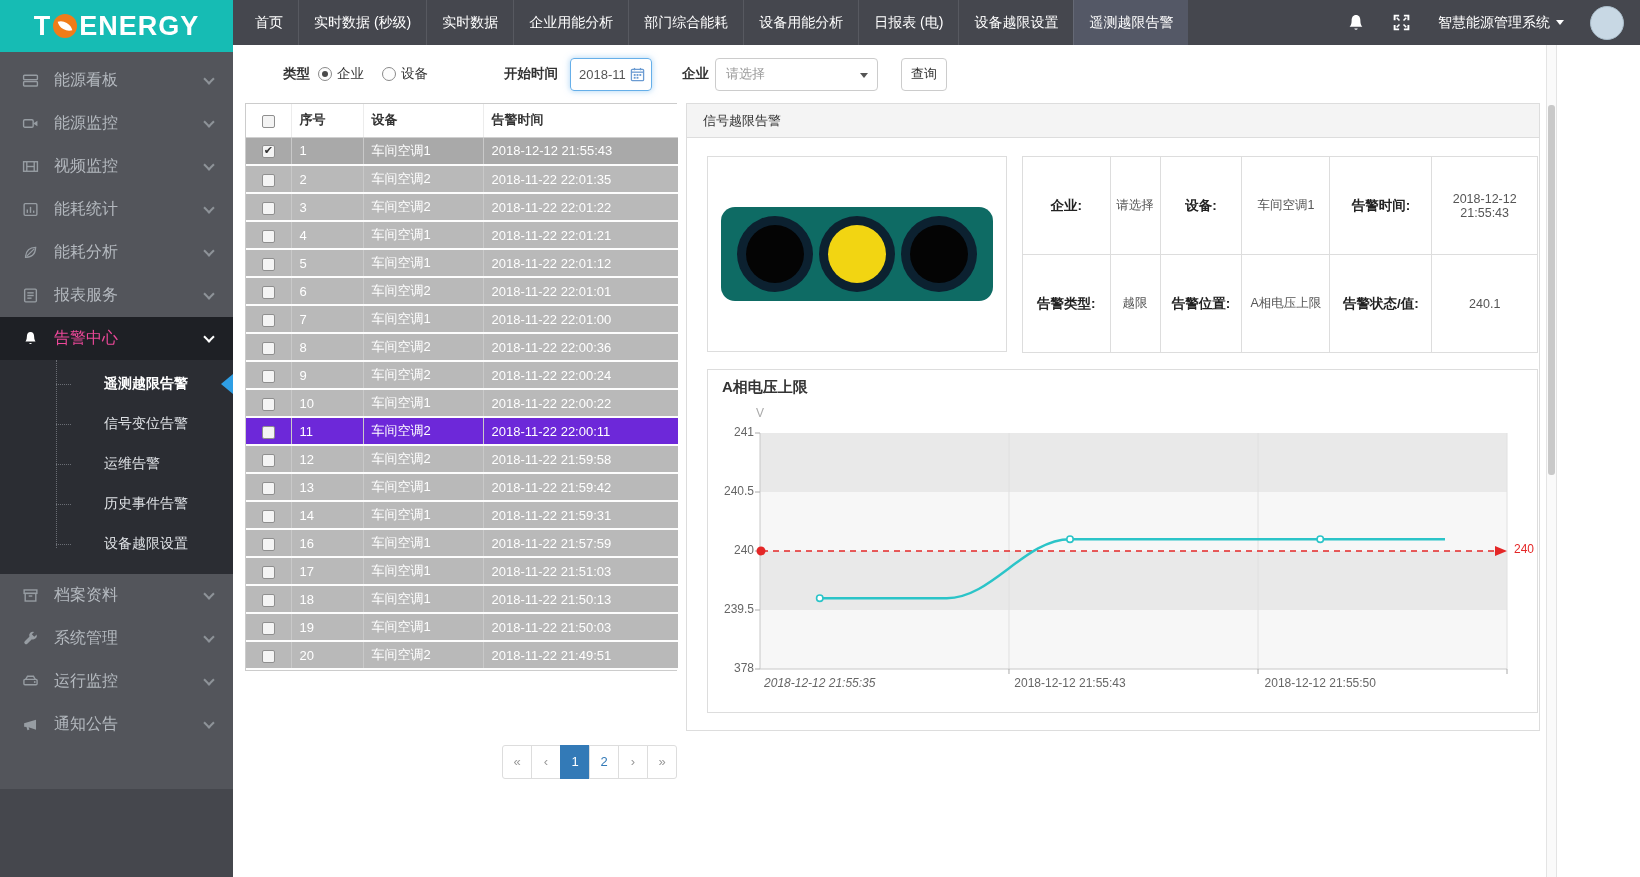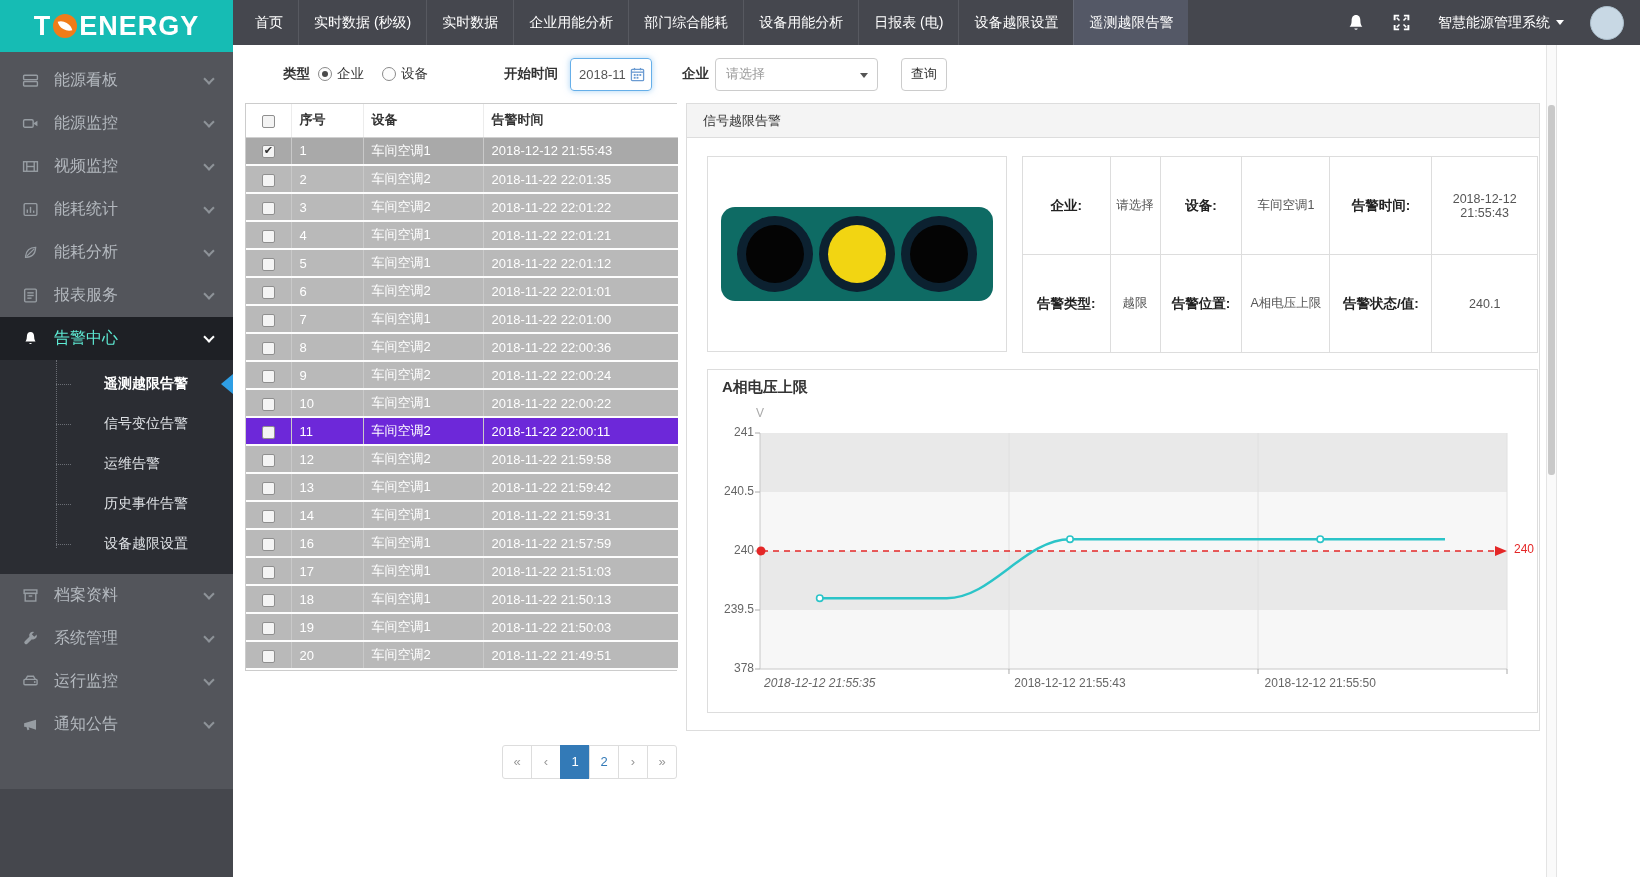--- a/index.html
+++ b/index.html
@@ -25,21 +25,21 @@
   .user-menu { display:flex; align-items:center; gap:6px; font-size:14px; cursor:pointer; }
   .caret-down { width:0; height:0; border-left:4px solid transparent; border-right:4px solid transparent; border-top:5px solid #fff; display:inline-block; }
   .avatar { width:34px; height:34px; border-radius:50%; background:#c8d8e4; border:1px solid #a9bcc9; cursor:pointer; }
 
   
   .sidebar { position:absolute; left:0; top:45px; width:233px; height:832px; background:#53555b; z-index:3; padding-top:14px; }
   .side-item { height:43px; display:flex; align-items:center; padding-left:22px; color:#b4b9bf; font-size:16px; cursor:pointer; }
   .side-item .sicon { width:18px; height:18px; margin-right:14px; color:#979da3; display:inline-flex; }
   .side-item .chev { width:8px; height:8px; border-right:2px solid #8e9399; border-bottom:2px solid #8e9399;
     transform:rotate(45deg); margin-left:auto; margin-right:20px; margin-top:-4px; }
-  .side-item.open { background:#1e2025; color:#5eead4; }
+  .side-item.open { background:#1e2025; color:#ec4899; }
   .side-item.open .sicon { color:#fff; }
   .side-item.open .chev { border-color:#fff; }
   .side-children { position:relative; background:#2b2d33; padding:4px 0 10px; }
   .side-children::before { content:''; position:absolute; left:56px; top:0; bottom:26px; border-left:1px dotted #6a6d74; }
   .side-child { position:relative; height:40px; display:flex; align-items:center; padding-left:104px;
     color:#dfe2e6; font-size:14px; cursor:pointer; }
   .side-child::before { content:''; position:absolute; left:56px; width:15px; border-top:1px dotted #6a6d74; }
   .side-child.active span { color:#fff; font-weight:bold; }
   .side-child.active::after { content:''; position:absolute; right:0; top:50%; transform:translateY(-50%);
     border-top:10px solid transparent; border-bottom:10px solid transparent; border-right:12px solid #2f9ee4; }

